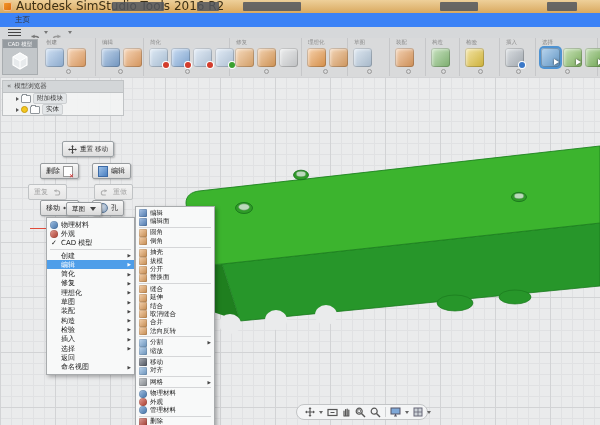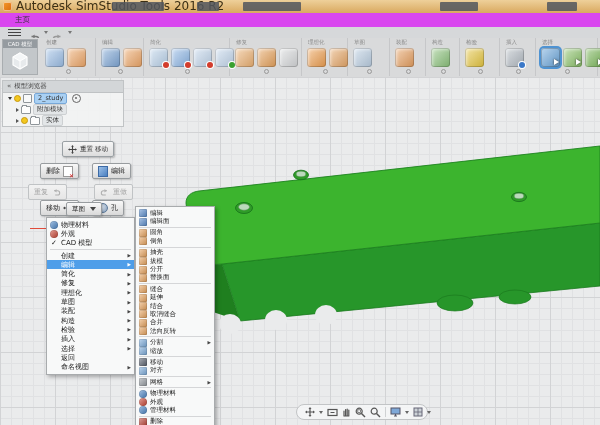--- a/index.html
+++ b/index.html
@@ -10,21 +10,21 @@
   .titlebar{position:absolute;left:0;top:0;width:600px;height:13px;
     background:linear-gradient(#eed09a,#d9a95f);border-bottom:1px solid #b98d44;}
   .appicon{position:absolute;left:3px;top:2px;width:9px;height:9px;border-radius:2px;
     background:linear-gradient(135deg,#f59a2a,#d96a10);box-shadow:inset 0 0 0 1px rgba(255,255,255,.5);}
   .apptitle{position:absolute;left:16px;top:1px;font-size:12px;color:#3c2f14;line-height:11px;white-space:nowrap;}
   .tbk{position:absolute;top:2px;height:9px;background:#51565e;border-radius:1px;opacity:.85;}
   .tbk.b1{left:112px;width:52px}.tbk.b2{left:197px;width:22px}.tbk.b3{left:243px;width:58px}
   .tbk.b4{left:440px;width:38px}.tbk.b5{left:547px;width:30px}
 
   
-  .tabbar{position:absolute;left:0;top:13px;width:600px;height:14px;background:#d946ef;border-bottom:1px solid #b7bbbd;}
+  .tabbar{position:absolute;left:0;top:13px;width:600px;height:14px;background:#3b82f6;border-bottom:1px solid #b7bbbd;}
   .tab{position:absolute;top:0;height:14px;line-height:14px;font-size:7.5px;color:#333;}
   .tab.home{left:6px;padding:0 9px;}
   .tab.active{left:50px;width:100px;background:#f3f5f6;border:1px solid #a9adb0;border-bottom:none;
     border-radius:2px 2px 0 0;box-sizing:border-box;display:flex;align-items:center;gap:3px;padding:0 5px;top:0;height:14px;}
   .tabico{width:9px;height:7px;background:#e9c568;border:1px solid #b5913a;border-radius:1px;flex:none;position:relative;}
   .tabico::before{content:"";position:absolute;left:0;top:-2px;width:4px;height:2px;background:#e9c568;border:1px solid #b5913a;border-bottom:none;}
   .tabclose{margin-left:auto;color:#666;font-size:8px;line-height:8px;}
 
   
   .qat{position:absolute;left:0;top:27px;width:600px;height:11px;background:#d6d8da;}
@@ -301,27 +301,20 @@
         <ellipse cx="519" cy="196" rx="4.8" ry="2.7" fill="#bcd9bc" stroke="#5a8f5a" stroke-width="0.5"></ellipse>
       </g>
     </g>
   </svg>
 
   <div class="browser">
     <div class="bheader">
       <span class="bchev">«</span>
       <span>模型浏览器</span>
     </div>
-    <div class="trow pl1">
-      <span class="exp open"></span>
-      <span class="bulb"></span>
-      <span class="comp"></span>
-      <span class="tlabel selpill">2_study</span>
-      <span class="radio"></span>
-    </div>
     <div class="trow pl2">
       <span class="exp"></span>
       <span class="fold"></span>
       <span class="tlabel pill">附加模块</span>
     </div>
     <div class="trow pl2">
       <span class="exp"></span>
       <span class="bulb"></span>
       <span class="fold"></span>
       <span class="tlabel pill">实体</span>

